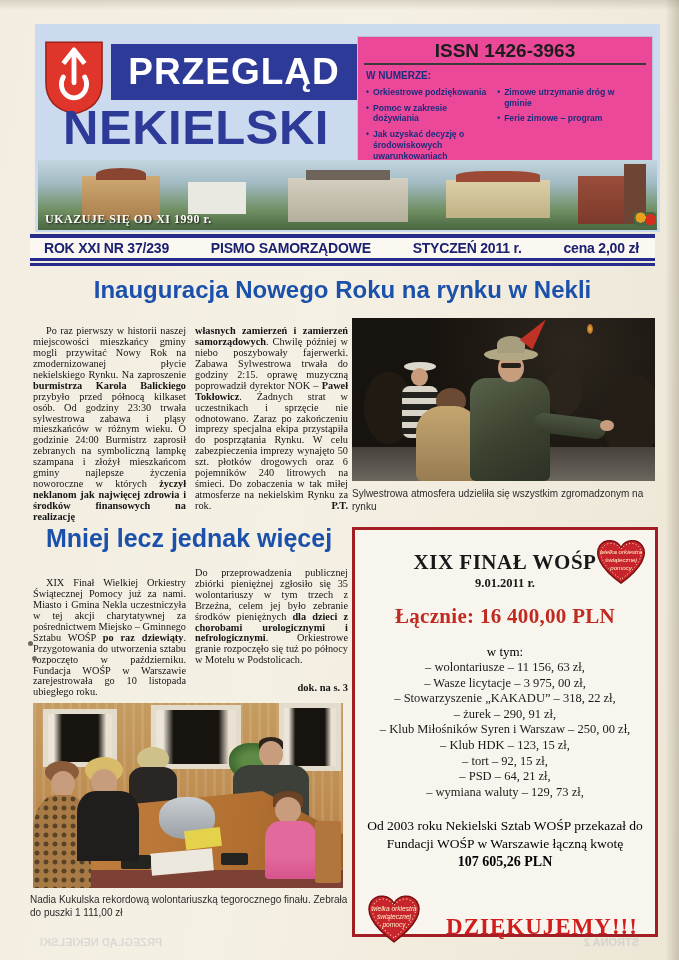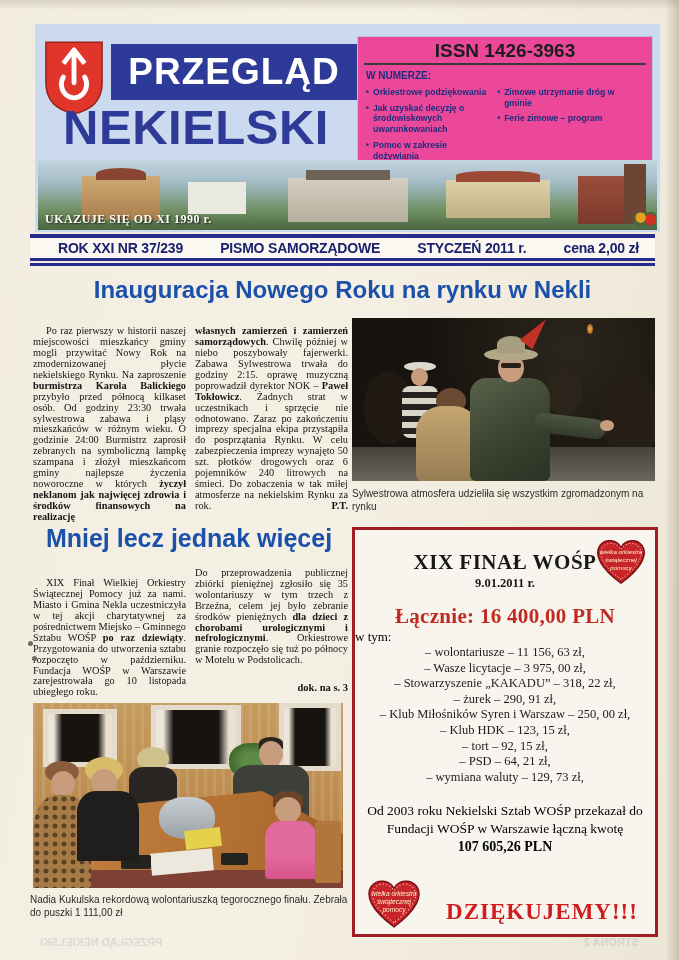--- a/index.html
+++ b/index.html
@@ -34,21 +34,21 @@
         background:linear-gradient(#c3d5de 0%,#a3bcc6 32%,#6f8f62 72%,#4a6741 100%);}
   .bld{position:absolute;}
   .since{position:absolute;left:7px;bottom:3px;color:#fdfdf5;
         font:bold 12px "Liberation Serif",serif;letter-spacing:.5px;text-shadow:1px 1px 2px #1a1a1a;}
 
   
   .infobar{position:absolute;left:30px;top:234px;width:625px;height:27px;background:#faf8f1;
         border-top:4px solid #272c8c;border-bottom:3px solid #272c8c;box-sizing:content-box;
         display:flex;align-items:center;justify-content:space-between;padding:0 16px 0 14px;box-sizing:border-box;}
   .infobar::after{content:"";position:absolute;left:0;right:0;bottom:-8px;height:3px;background:#272c8c;}
-  .infobar span{font:bold 14px "Liberation Sans",sans-serif;color:#1c2070;letter-spacing:-0.2px;margin-left:14px;}
+  .infobar span{font:bold 14px "Liberation Sans",sans-serif;color:#1c2070;letter-spacing:-0.2px;}
 
   
   .headline1{position:absolute;left:30px;top:276px;width:625px;text-align:center;
         font:bold 24px "Liberation Sans",sans-serif;color:#1b50ab;}
   .headline2{position:absolute;left:30px;top:524px;width:318px;text-align:center;
         font:bold 25px "Liberation Sans",sans-serif;color:#1b50ab;}
   .article{position:absolute;display:flex;gap:9px;}
   .art1{left:33px;top:316px;width:316px;}
   .art2{left:33px;top:568px;width:316px;}
   .acol{width:153px;font:10.3px/10.9px "Liberation Serif",serif;text-align:justify;color:#141414;}
@@ -137,21 +137,21 @@
   .p2-chair{position:absolute;right:2px;top:118px;width:26px;height:62px;background:#b2763d;border-radius:3px;}
 
   
   .wosp{position:absolute;left:352px;top:527px;width:306px;height:410px;box-sizing:border-box;
         border:3px solid #a21d24;background:#f8f5ee;}
   .wosp .heart-top{position:absolute;right:5px;top:5px;width:58px;height:52px;}
   .w-t1{margin-top:20px;text-align:center;font:bold 21px "Liberation Serif",serif;color:#181818;letter-spacing:.5px;}
   .w-t2{text-align:center;font:bold 19px "Liberation Serif",serif;color:#181818;}
   .w-date{text-align:center;font:bold 12.5px "Liberation Serif",serif;color:#181818;margin-top:1px;}
   .w-total{text-align:center;font:bold 21px "Liberation Serif",serif;color:#c02a20;margin-top:13px;letter-spacing:.3px;}
-  .w-label{text-align:left;font:13px "Liberation Serif",serif;}
+  .w-label{text-align:center;font:13px "Liberation Serif",serif;margin-top:15px;}
   .w-items{text-align:center;font:12.5px/15.6px "Liberation Serif",serif;color:#1b1b1b;}
   .w-summary{text-align:center;font:13.5px/1.3 "Liberation Serif",serif;margin-top:17px;padding:0 10px;}
   .w-amount{text-align:center;font:bold 14px "Liberation Serif",serif;margin-top:2px;}
   .w-thanks-row{position:relative;margin-top:20px;height:72px;}
   .heart-bottom{position:absolute;left:8px;top:0;width:62px;height:56px;}
   .w-thanks{position:absolute;left:78px;right:4px;top:24px;text-align:center;
         font:bold 23px "Liberation Serif",serif;color:#d11d1d;letter-spacing:1px;}
 
   
   .punch{position:absolute;width:5px;height:5px;border-radius:50%;background:#6f6a60;}
@@ -175,22 +175,22 @@
     </svg>
     <div class="title-top">PRZEGLĄD</div>
     <div class="title-bottom">NEKIELSKI</div>
 
     <div class="issue-box">
       <div class="issn">ISSN 1426-3963</div>
       <div class="wnumerze">W NUMERZE:</div>
       <div class="toc">
         <ul class="toc-col1">
           <li>Orkiestrowe podziękowania</li>
+          <li>Pomoc w zakresie dożywiania</li>
           <li>Jak uzyskać decyzję o środowiskowych uwarunkowaniach</li>
-          <li>Pomoc w zakresie dożywiania</li>
         </ul>
         <ul class="toc-col2">
           <li>Zimowe utrzymanie dróg w gminie</li>
           <li>Ferie zimowe – program</li>
         </ul>
       </div>
     </div>
 
     <div class="strip">
       <div class="bld" style="left:44px;bottom:10px;width:78px;height:44px;background:linear-gradient(#cfa873,#a97f4c);"></div>

